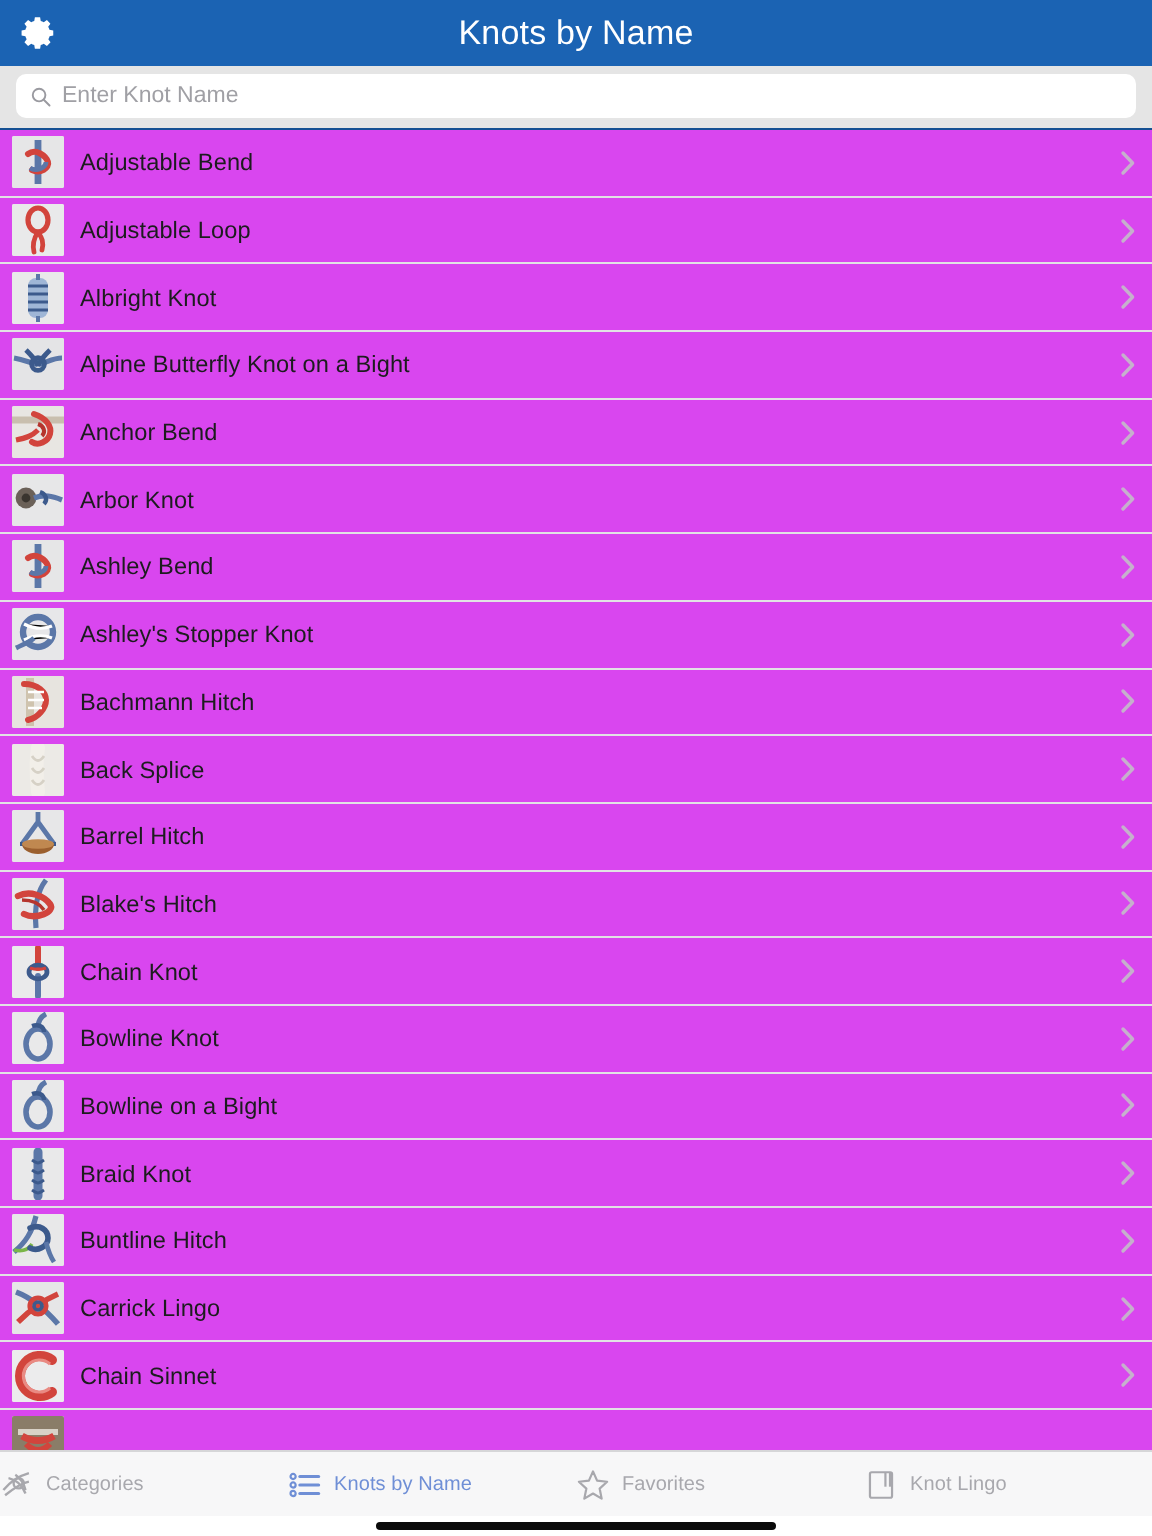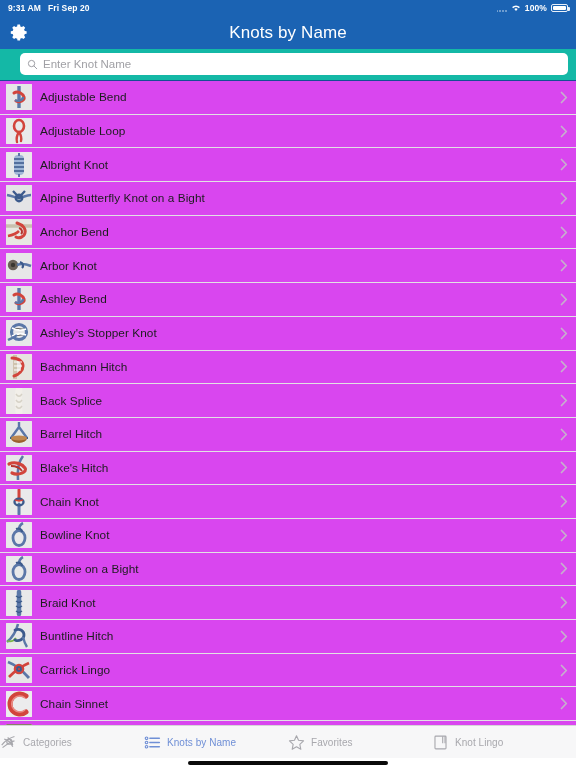--- a/index.html
+++ b/index.html
@@ -42,21 +42,21 @@
     cursor:pointer;
   }
   .gear-btn svg{ display:block; }
   .nav-title{
     width:100%; text-align:center; color:#ffffff;
     font-size:17px; font-weight:400; letter-spacing:.1px; line-height:33px;
   }
 
   
   .searchwrap{
-    background:#14b8a6; padding:4px 8px 5px 20px; flex:0 0 auto;
+    background:#e5e5e5; padding:4px 8px 5px 8px; flex:0 0 auto;
     border-bottom:1px solid #155093;
   }
   .searchfield{
     height:22px; background:#ffffff; border-radius:5px;
     display:flex; align-items:center; padding:0 7px; gap:5px;
   }
   .searchfield svg{ display:block; flex:0 0 auto; }
   .searchfield input{
     flex:1 1 auto; border:none; outline:none; background:transparent;
     font-family:"Liberation Sans", sans-serif; font-size:11.5px; color:#111;
@@ -107,45 +107,20 @@
     flex:0 0 10px; height:10px; background:#ffffff;
     display:flex; align-items:center; justify-content:center;
   }
   .homebar i{ display:block; width:200px; height:3.5px; border-radius:2px; background:#0a0a0a; }
 </style>
 </head>
 <body>
 
 <div id="app">
 
-  <div class="statusbar">
-    <div class="sb-left">
-      <span>9:31 AM</span>
-      <span>Fri Sep 20</span>
-    </div>
-    <div class="sb-spacer"></div>
-    <div class="sb-right">
-      <span class="sb-dots">
-        <i></i>
-          <i></i>
-          <i></i>
-          <i></i>
-      </span>
-      <span class="wifi">
-        <svg viewBox="0 0 20 15" width="10" height="8">
-          <path d="M10 13.6 L6.6 9.6 A5.3 5.3 0 0 1 13.4 9.6 Z" fill="#ffffff"></path>
-          <path d="M2.2 5.6 A11.5 11.5 0 0 1 17.8 5.6 L15.8 7.9 A8.6 8.6 0 0 0 4.2 7.9 Z" fill="#ffffff"></path>
-        </svg>
-      </span>
-      <span>100%</span>
-      <span class="batt">
-          <i></i>
-        </span>
-    </div>
-  </div>
 
   <div class="navbar">
     <div class="gear-btn">
       <span>
         <svg viewBox="0 0 24 24" width="19" height="19">
           <path fill="#ffffff" d="M12 8.3a3.7 3.7 0 1 0 0 7.4 3.7 3.7 0 0 0 0-7.4zm0 5.6a1.9 1.9 0 1 1 0-3.8 1.9 1.9 0 0 1 0 3.8z"></path>
           <path fill="#ffffff" d="M21 13.6v-3.2l-2.4-.4a6.9 6.9 0 0 0-.8-1.9l1.4-2L17 3.8l-2 1.4a6.9 6.9 0 0 0-1.9-.8L12.7 2H9.4l-.4 2.4a6.9 6.9 0 0 0-1.9.8l-2-1.4-2.3 2.3 1.4 2a6.9 6.9 0 0 0-.8 1.9L1 10.4v3.2l2.4.4c.2.7.5 1.3.8 1.9l-1.4 2 2.3 2.3 2-1.4c.6.4 1.2.6 1.9.8l.4 2.4h3.3l.4-2.4c.7-.2 1.3-.4 1.9-.8l2 1.4 2.3-2.3-1.4-2c.4-.6.6-1.2.8-1.9l2.3-.4z"></path>
         </svg>
       </span>
     </div>

